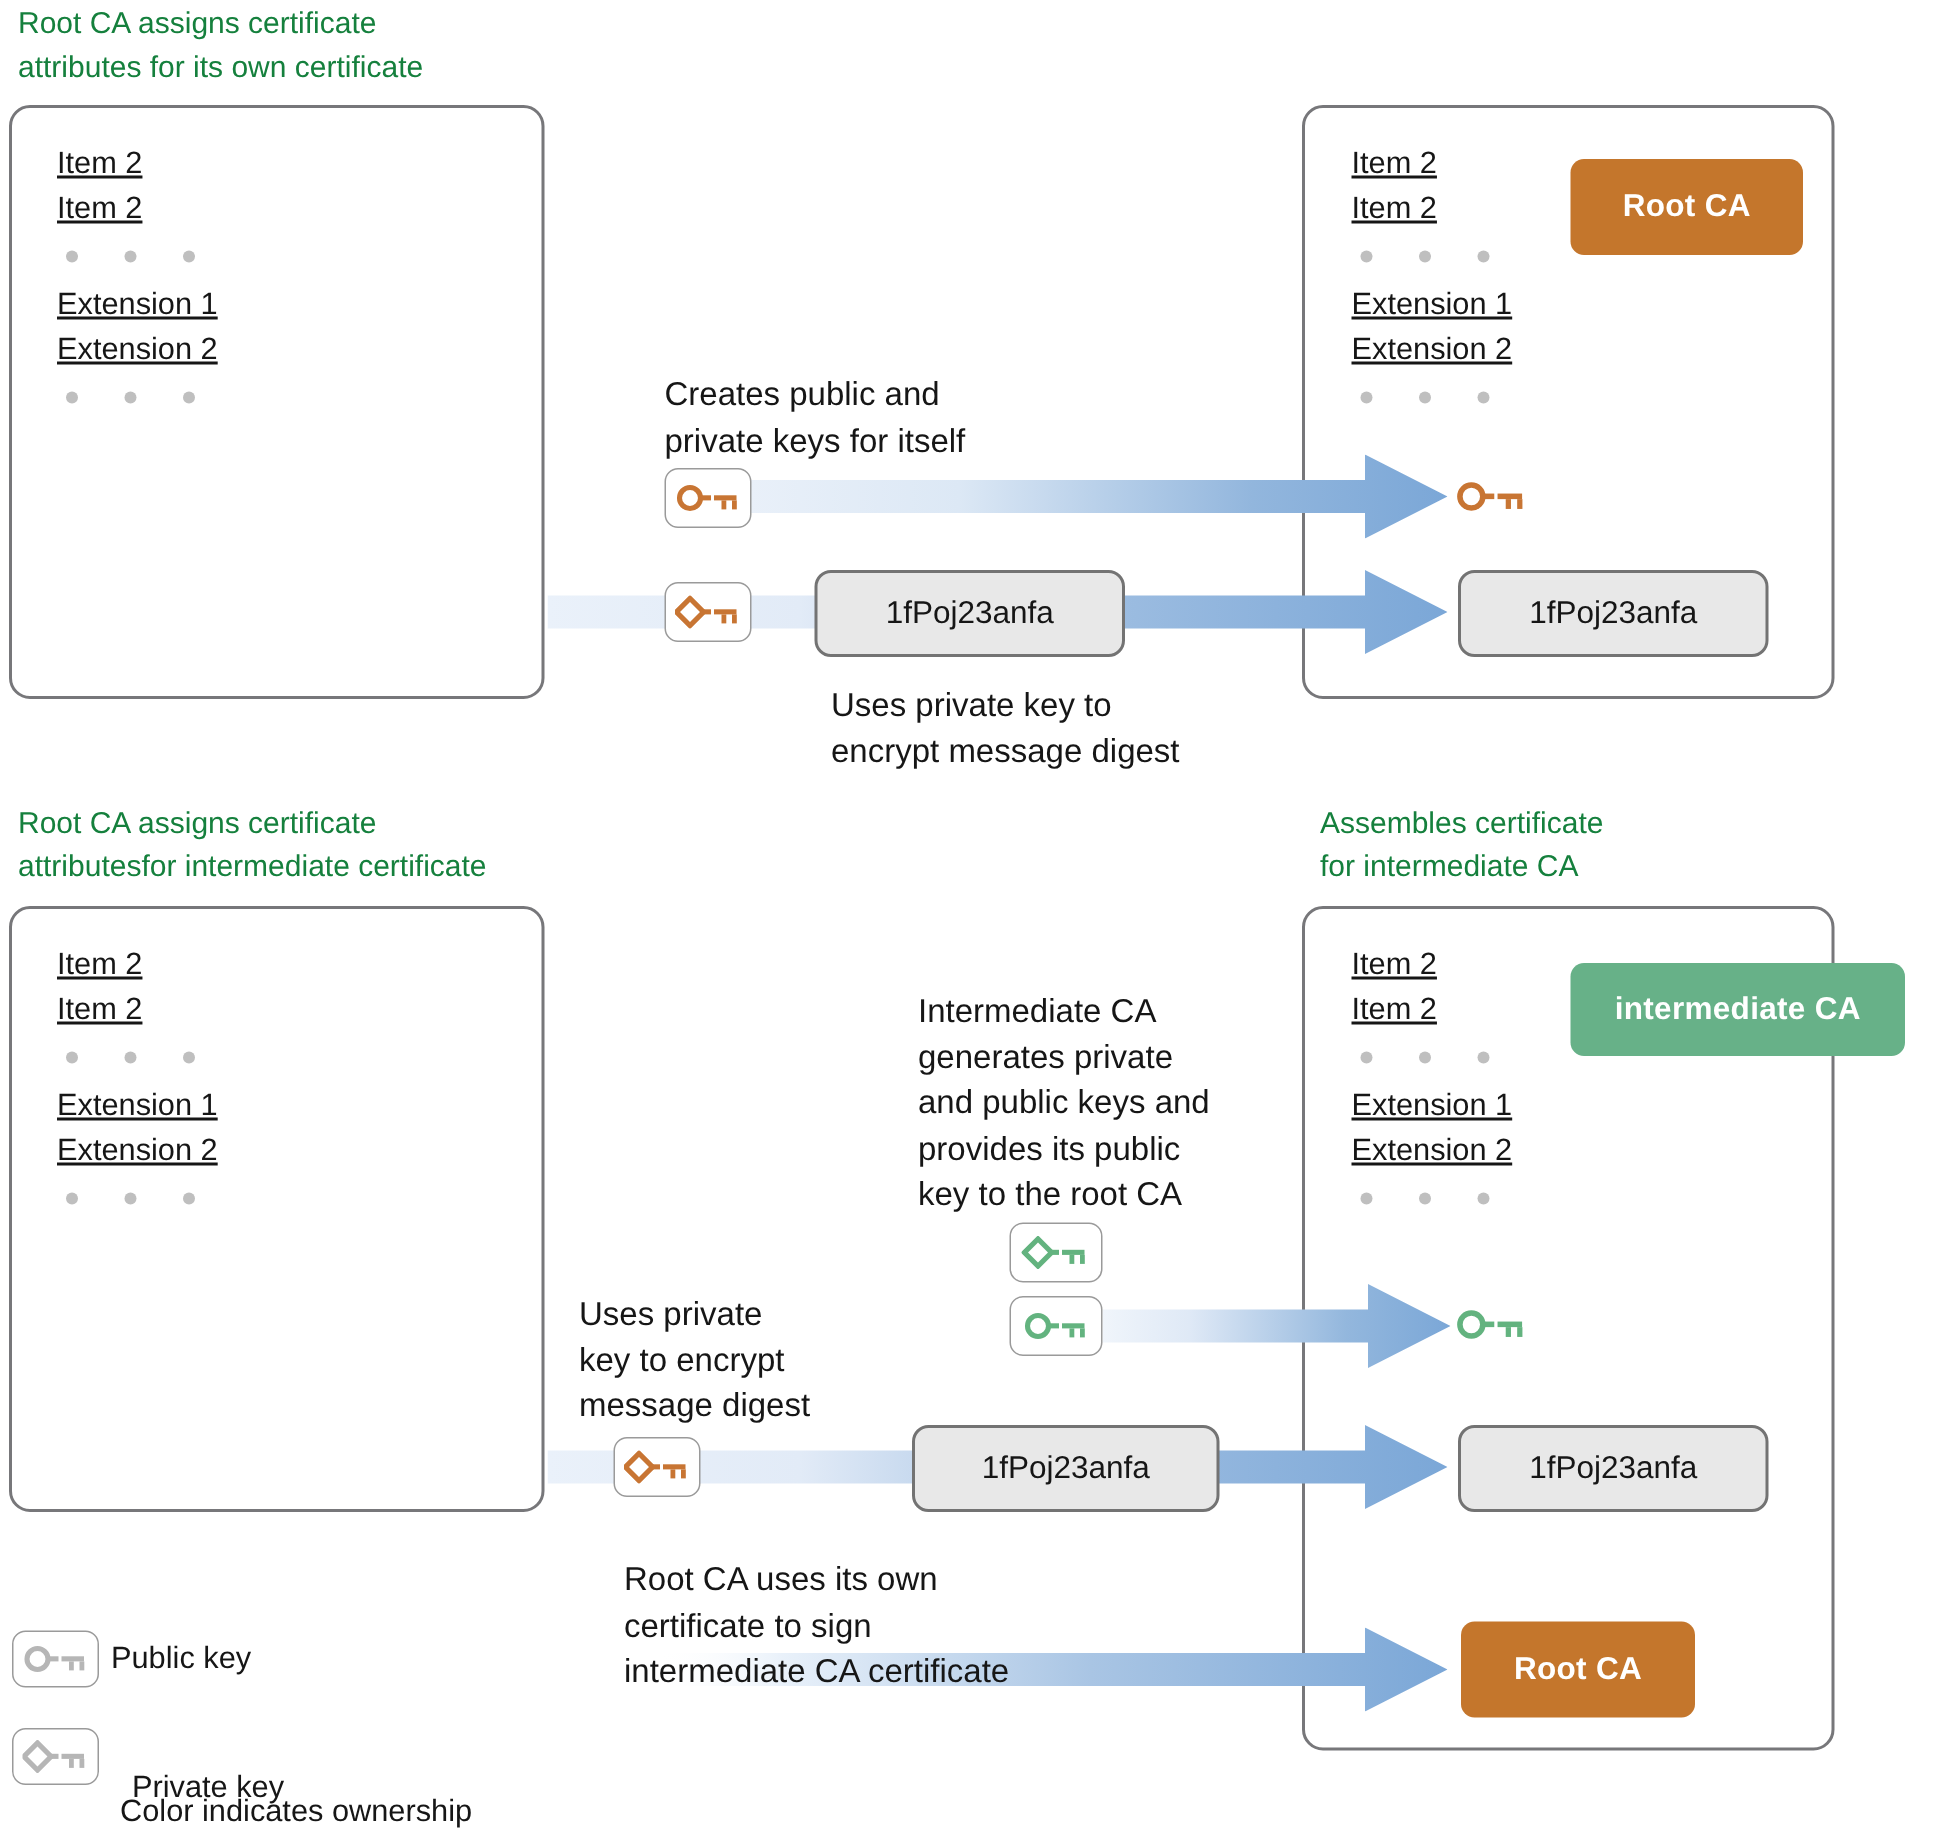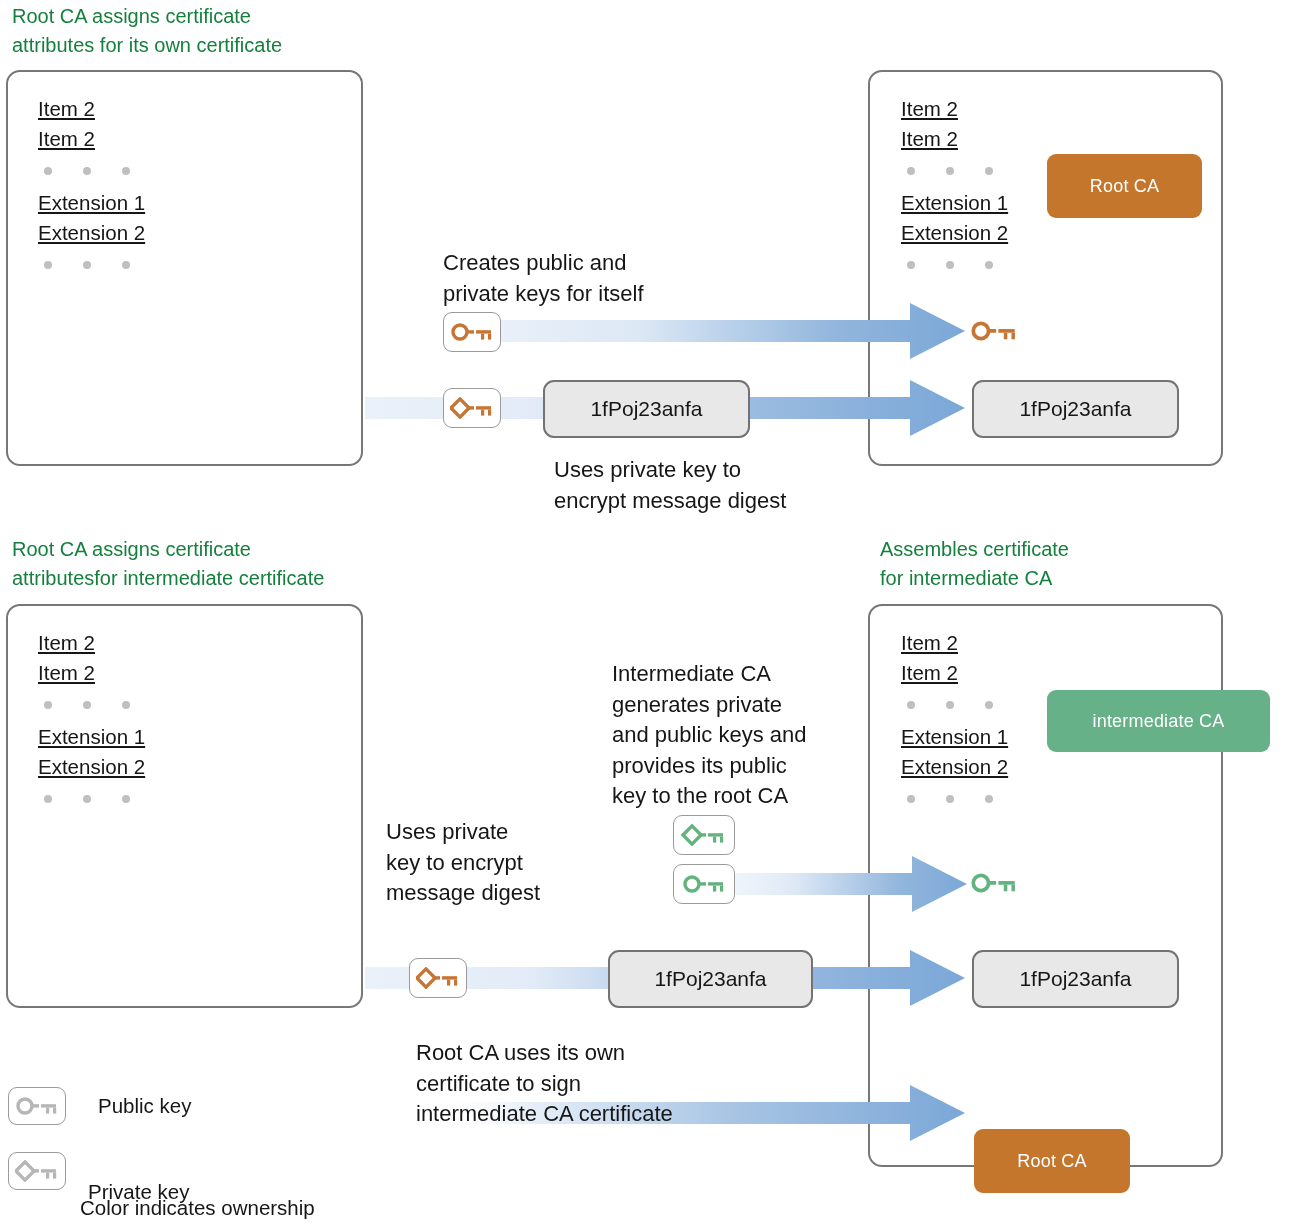--- a/index.html
+++ b/index.html
@@ -45,25 +45,24 @@
     color:#161616;
     white-space:pre-line;
   }
 
   
   .badge{
     position:absolute;
     display:flex;align-items:center;justify-content:center;
     border-radius:9px;
     color:#ffffff;
-    font-weight:normal;
-    font-size:18px;
+    font-weight:bold;
+    font-size:21px;
     letter-spacing:.2px;
     box-sizing:border-box;
-    margin-top:48px;
   }
 
   
   .hash-chip{
     position:absolute;
     display:flex;align-items:center;justify-content:center;
     background:#e8e8e8;
     border:2px solid #737373;
     border-radius:11px;
     font-size:21px;
@@ -289,21 +288,21 @@
 <div class="key-bare" style="left:970px;top:870px;width:48px;height:26px;">
   <svg width="48" height="24" viewBox="0 0 44 22">
     <circle cx="10" cy="11" r="7" fill="none" stroke="#63b37f" stroke-width="3.4"></circle>
     <rect x="17" y="9.2" width="7" height="3.4" fill="#63b37f"></rect>
     <rect x="26" y="9.2" width="15" height="3.4" fill="#63b37f"></rect>
     <rect x="31" y="12.6" width="3.2" height="6" fill="#63b37f"></rect>
     <rect x="38" y="12.6" width="3.2" height="6" fill="#63b37f"></rect>
   </svg>
 </div>
 
-<div class="caption-sm" style="left:386px;top:817px;width:220px;">Uses private
+<div class="caption-sm" style="left:386px;top:861px;width:220px;">Uses private
 key to encrypt
 message digest</div>
 
 <div class="arrow" style="left:365px;top:950px;width:600px;height:56px;">
   <svg width="600" height="56" viewBox="0 0 600 56">
     <defs>
       <linearGradient id="g4" x1="0" y1="0" x2="1" y2="0">
         <stop offset="0" stop-color="#eaf1fa"></stop>
         <stop offset="0.28" stop-color="#e2ebf7"></stop>
         <stop offset="0.62" stop-color="#9dbde1"></stop>
@@ -351,21 +350,21 @@
 <div class="legend-row" style="left:8px;top:1087px;">
   <span class="key-tile" style="position:relative;width:58px;height:38px;">
     <svg width="44" height="22" viewBox="0 0 44 22">
       <circle cx="10" cy="11" r="7" fill="none" stroke="#b6b6b6" stroke-width="3.4"></circle>
       <rect x="17" y="9.2" width="7" height="3.4" fill="#b6b6b6"></rect>
       <rect x="26" y="9.2" width="15" height="3.4" fill="#b6b6b6"></rect>
       <rect x="31" y="12.6" width="3.2" height="6" fill="#b6b6b6"></rect>
       <rect x="38" y="12.6" width="3.2" height="6" fill="#b6b6b6"></rect>
     </svg>
   </span>
-  <span class="legend-label" style="margin-left:32px;">Public key</span>
+  <span class="legend-label" style="margin-left:8px;">Public key</span>
 </div>
 
 <div class="legend-row" style="left:8px;top:1138px;">
   <span class="key-tile" style="position:relative;width:58px;height:38px;">
     <svg width="44" height="22" viewBox="0 0 44 22">
       <rect x="3.6" y="4.6" width="12.8" height="12.8" transform="rotate(45 10 11)" fill="none" stroke="#b6b6b6" stroke-width="3.4"></rect>
       <rect x="17" y="9.2" width="7" height="3.4" fill="#b6b6b6"></rect>
       <rect x="26" y="9.2" width="15" height="3.4" fill="#b6b6b6"></rect>
       <rect x="31" y="12.6" width="3.2" height="6" fill="#b6b6b6"></rect>
       <rect x="38" y="12.6" width="3.2" height="6" fill="#b6b6b6"></rect>

